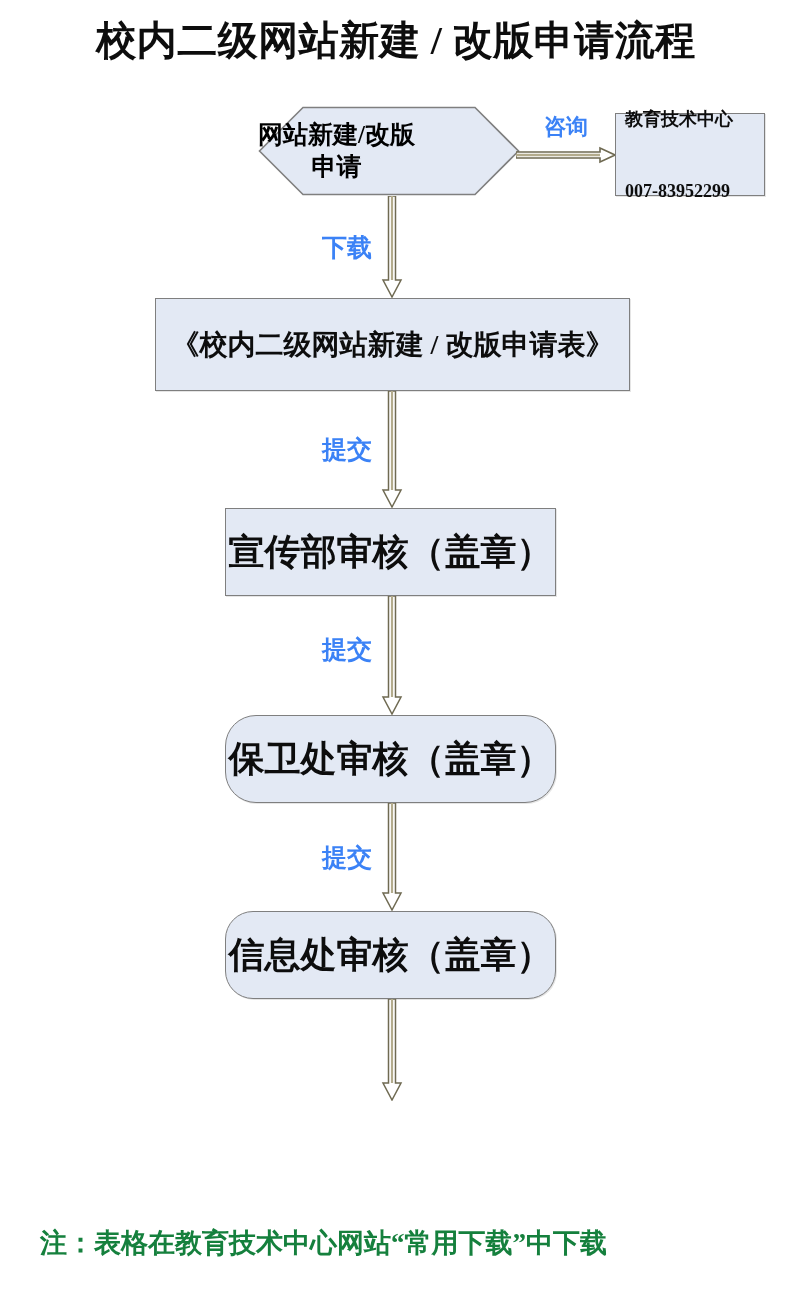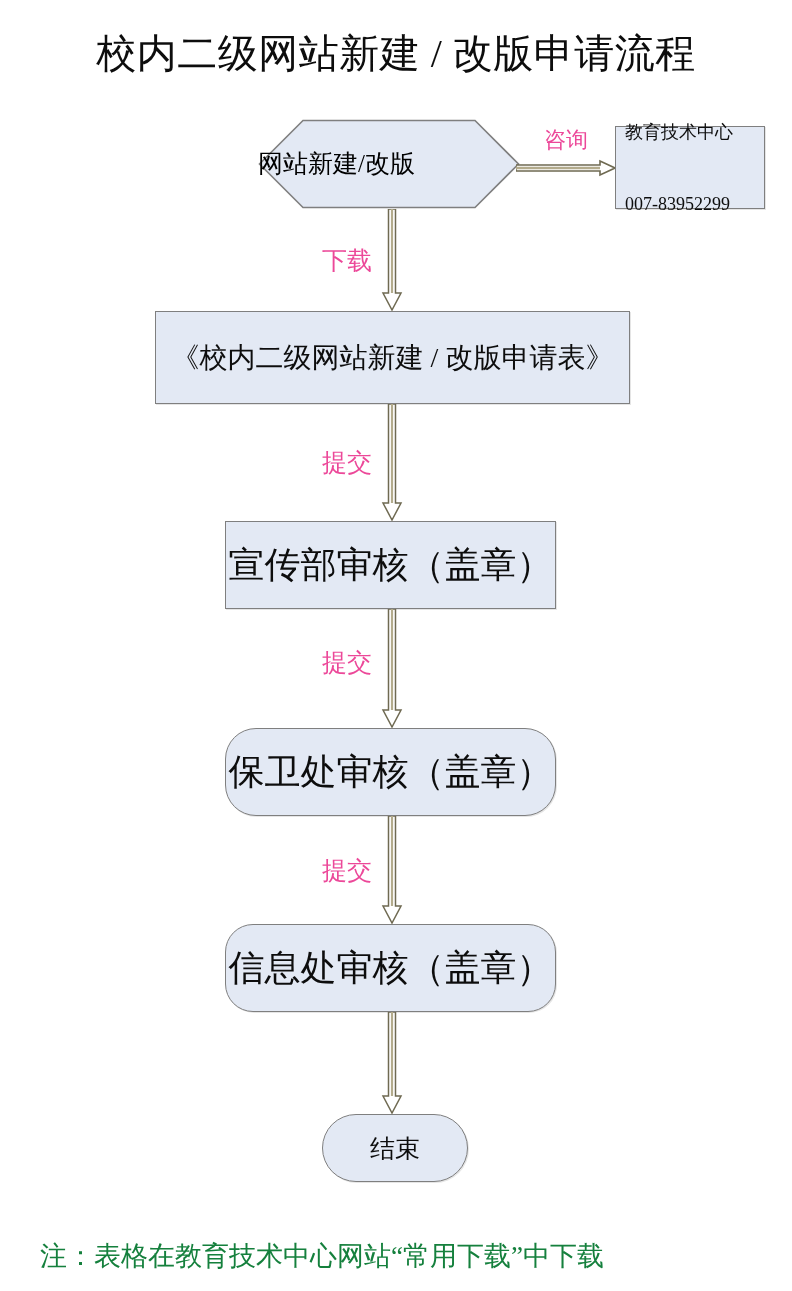--- a/index.html
+++ b/index.html
@@ -11,23 +11,24 @@
     width: 792px;
     height: 1291px;
     position: relative;
     overflow: hidden;
     font-family: "Liberation Serif", "DejaVu Serif", serif;
     color: #000000;
   }
 
   #canvas {
     position: absolute;
-    left: 0; top: 16px;
+    left: 0; top: 3px;
     width: 792px;
     height: 1162px;
+    font-weight: bold;
   }
 
   .abs { position: absolute; }
 
   
   #title {
     left: 0;
     top: 12px;
     width: 792px;
     text-align: center;
@@ -129,21 +130,21 @@
     position: absolute;
     width: 22px;
   }
   .connector svg { display: block; }
 
   .edge-label {
     position: absolute;
     font-size: 25px;
     line-height: 30px;
     white-space: nowrap;
-    color: #ec4899;
+    color: #3b82f6;
     text-align: right;
   }
 
   
   #conn-0 { left: 381px; top: 193px; height: 102px; }
   #conn-1 { left: 381px; top: 388px; height: 117px; }
   #conn-2 { left: 381px; top: 593px; height: 119px; }
   #conn-3 { left: 381px; top: 800px; height: 108px; }
   #conn-4 { left: 381px; top: 996px; height: 102px; }
 
@@ -186,20 +187,21 @@
 
   <div class="abs" id="title">校内二级网站新建 / 改版申请流程</div>
 
   <div class="abs" id="start-node">
     <svg class="hex-bg" viewBox="0 0 262 90" width="262" height="90">
       <polygon points="45,1.5 217,1.5 260.5,45 217,88.5 45,88.5 1.5,45" fill="#e3e9f4" stroke="#7f7f7f" stroke-width="1.6"></polygon>
     </svg>
     <div class="hex-label">
       <div>
         <div>网站新建/改版</div>
+        <div>申请</div>
       </div>
     </div>
   </div>
 
   <div class="abs edge-label" id="label-consult">咨询</div>
 
   <div class="abs" id="conn-consult">
     <svg viewBox="0 0 100 22" width="100" height="22">
       <path d="M0,8 L84,8 L84,4 L99,11 L84,18 L84,14 L0,14 Z" fill="#ffffff" stroke="#6f6a52" stroke-width="1.6" stroke-linejoin="miter"></path>
       <line x1="0" y1="11" x2="84" y2="11" stroke="#b3ab8c" stroke-width="2.4"></line>
@@ -259,19 +261,16 @@
     <span>信息处审核（盖章）</span>
   </div>
 
   <div class="abs connector" id="conn-4">
     <svg viewBox="0 0 22 102" width="22" height="102" preserveAspectRatio="none">
       <path d="M7.5,0 L7.5,84 L2,84 L11,101 L20,84 L14.5,84 L14.5,0 Z" fill="#ffffff" stroke="#6f6a52" stroke-width="1.5"></path>
       <line x1="11" y1="0" x2="11" y2="84" stroke="#b3ab8c" stroke-width="2.2"></line>
     </svg>
   </div>
 
-  <div class="abs node" id="end-node">
-    <span>结束</span>
-  </div>
 
   <div class="abs" id="footnote">注：表格在教育技术中心网站“常用下载”中下载</div>
 
 </div>
 
 </body></html>

